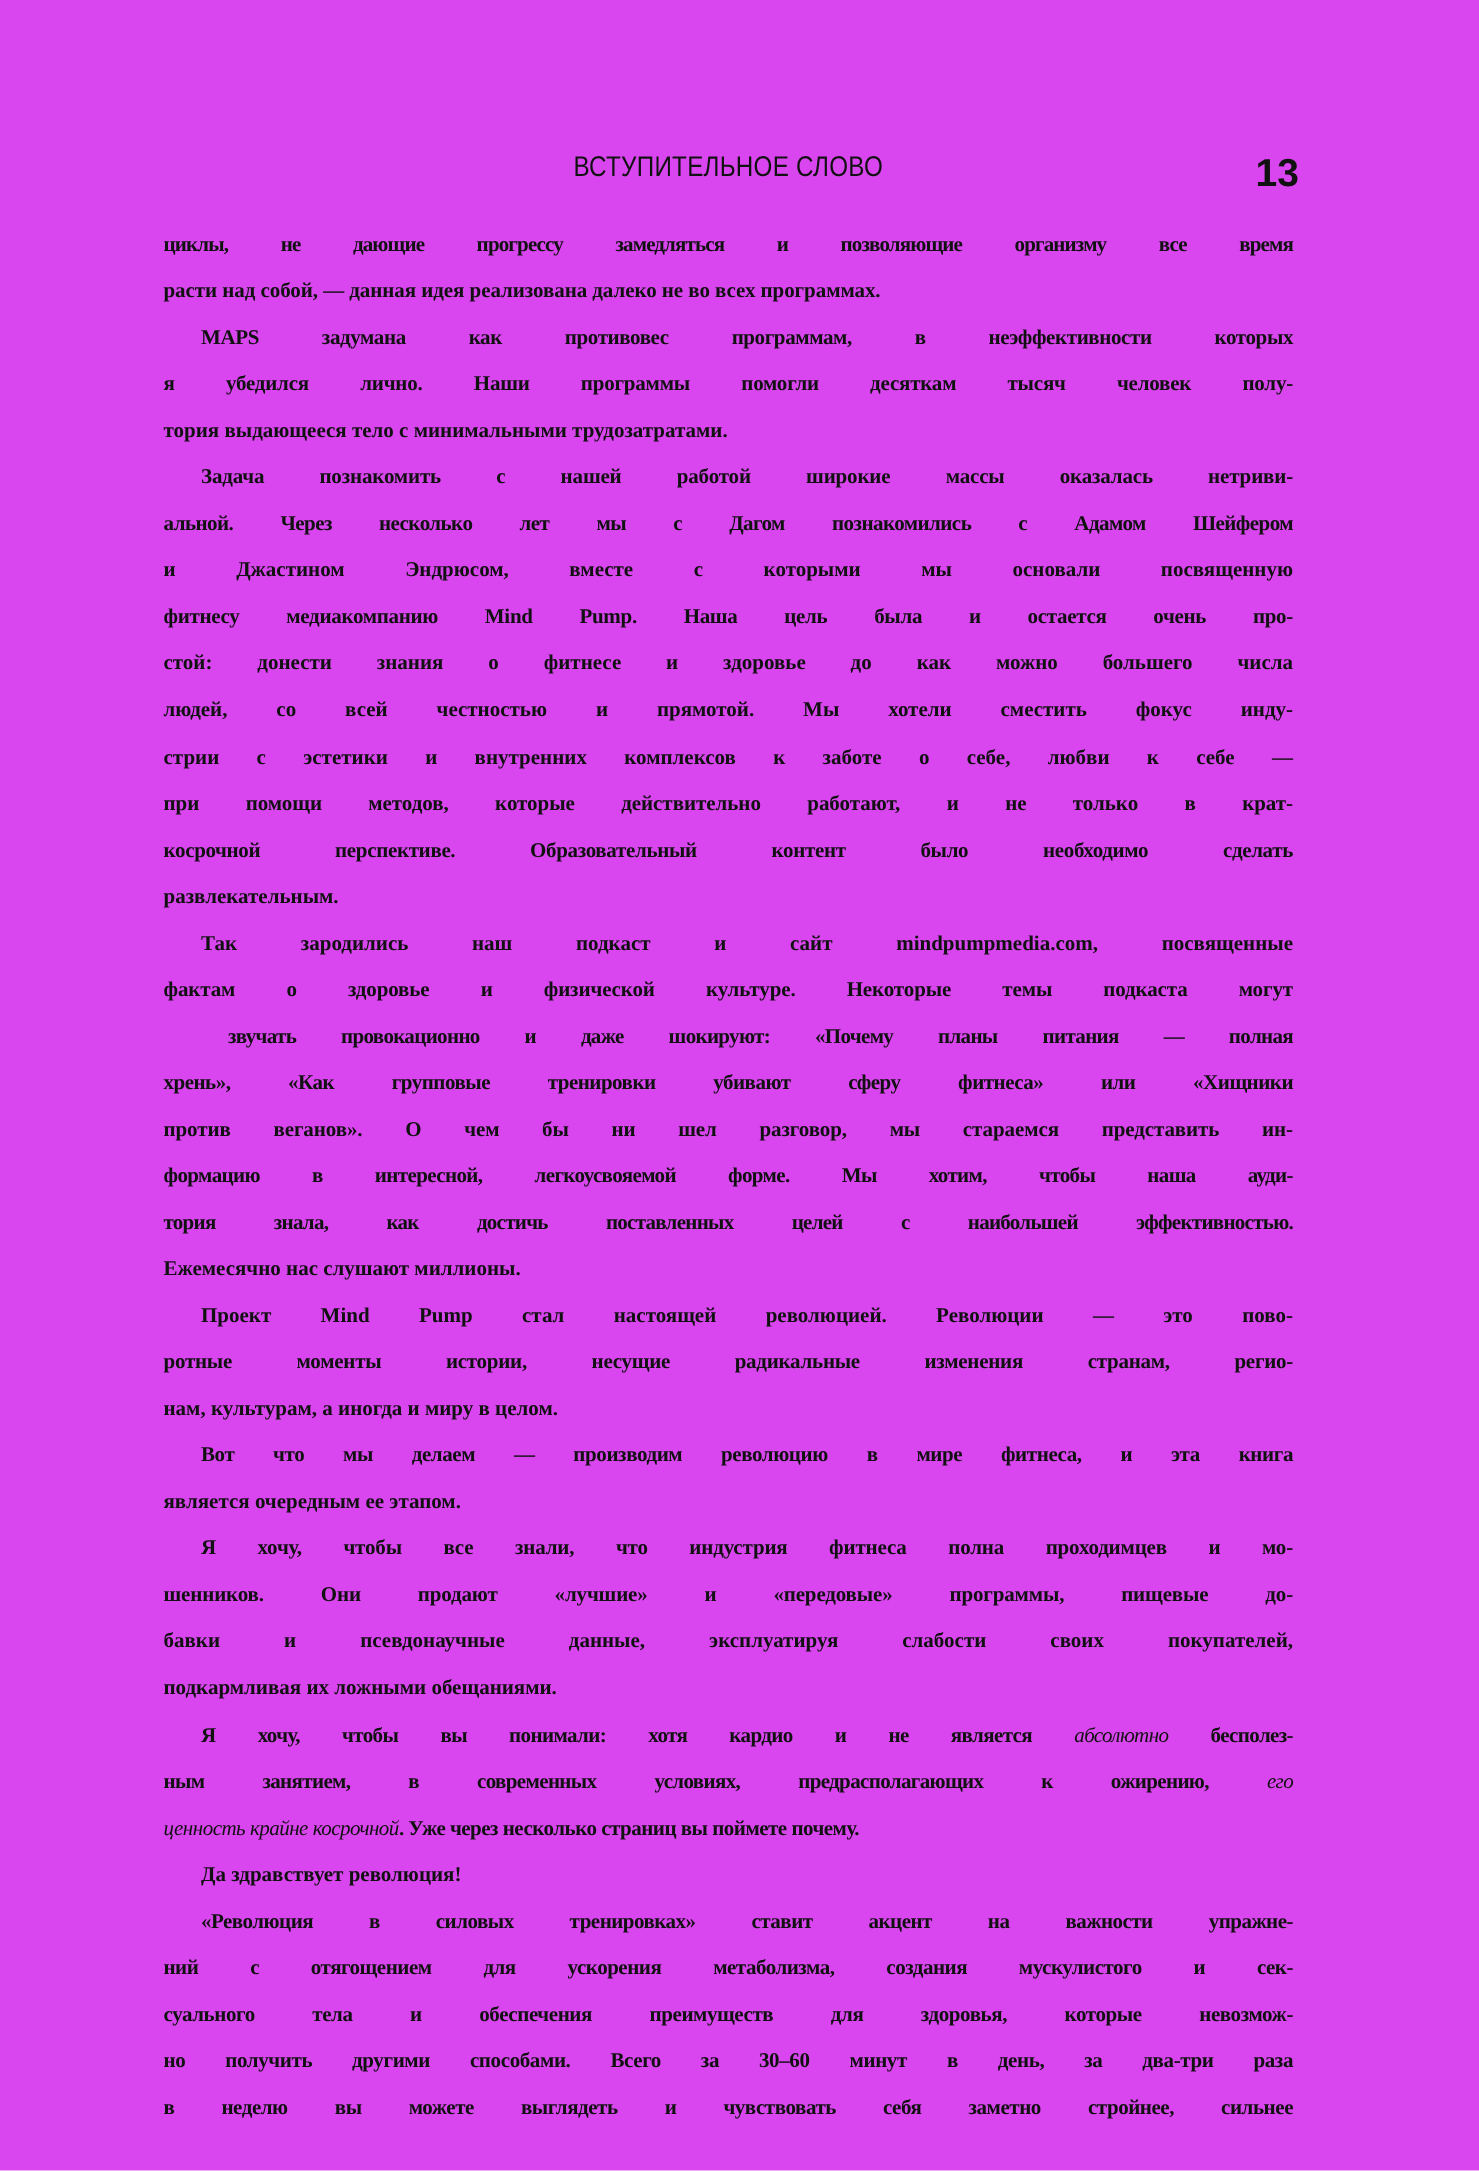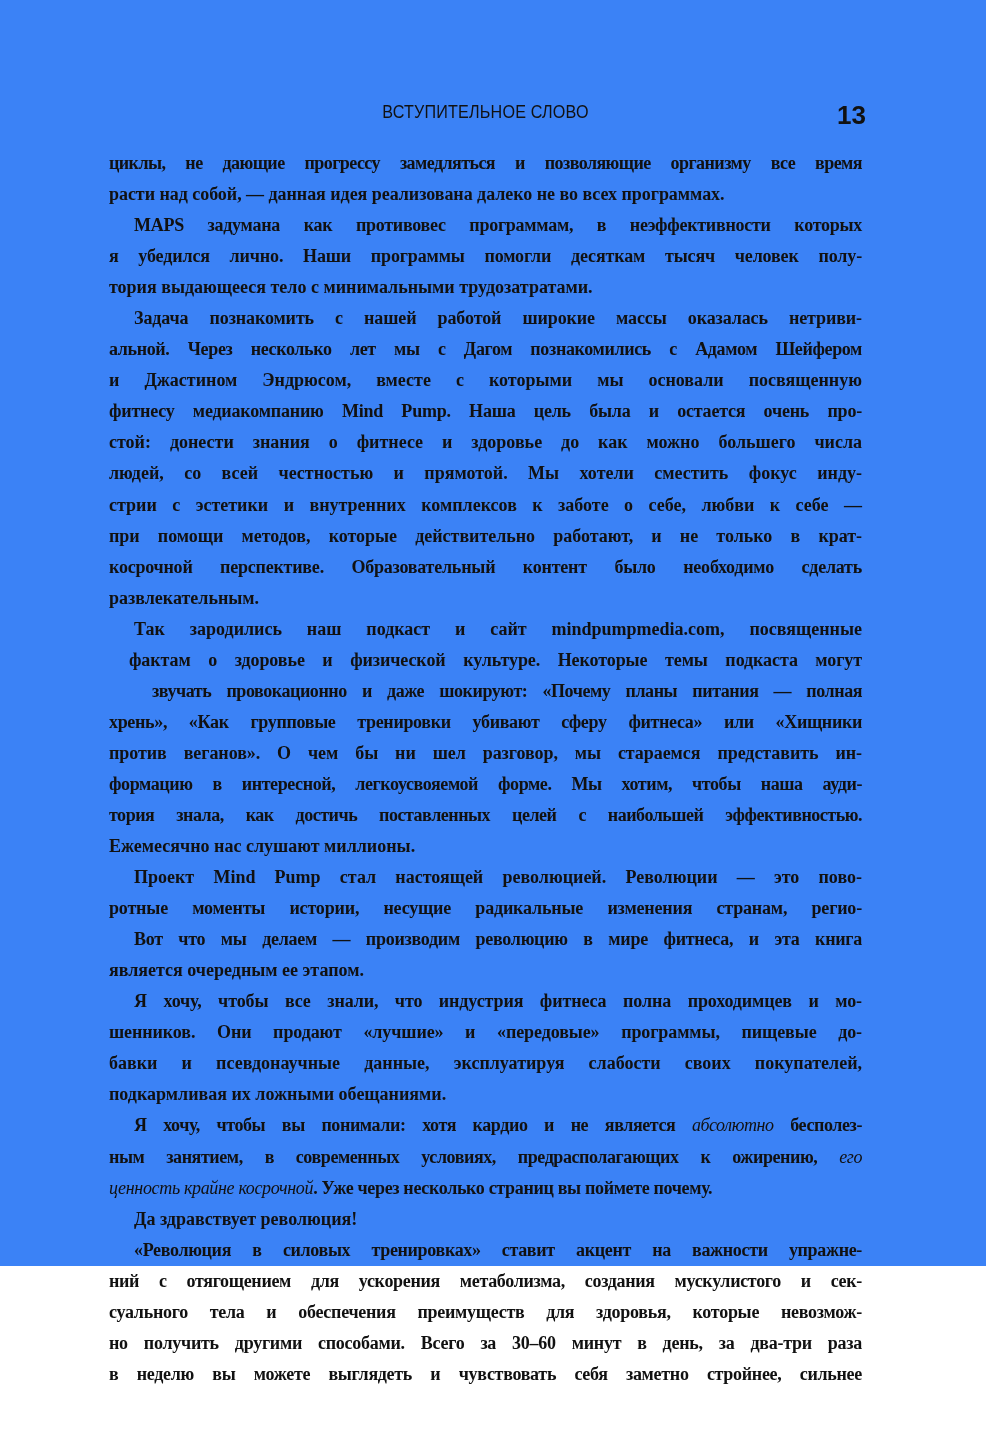--- a/index.html
+++ b/index.html
@@ -1,30 +1,30 @@
 <!DOCTYPE html>
 <html><head>
 <meta charset="utf-8">
 <style>
   html, body { margin: 0; padding: 0; background: #ffffff; }
   body { width: 986px; height: 1447px; position: relative; overflow: hidden; }
-  .page { position: absolute; left: 0; top: 0; width: 986px; height: 1266px; background: #3b82f6; }
+  .page { position: absolute; left: 0; top: 0; width: 986px; height: 1447px; background: #d946ef; }
   .running-head {
     position: absolute; top: 101px; left: 109px; width: 753px; height: 26px;
     font-family: "Liberation Sans", sans-serif; font-size: 19px; color: #111;
     transform: scaleX(0.85); transform-origin: center;
   }
   .running-head .title { position: absolute; left: 0; right: 0; text-align: center; top: 0; letter-spacing: 0.2px; }
   .page-number {
     position: absolute; top: 100px; left: 836px; width: 30px; text-align: right;
     font-family: "Liberation Sans", sans-serif; font-weight: bold; font-size: 26px; color: #111;
   }
   .body-text {
     position: absolute; left: 109px; top: 148px; width: 753px;
-    font-family: "Liberation Serif", serif; font-size: 18px; line-height: 31.05px; color: #111;
+    font-family: "Liberation Serif", serif; font-size: 14px; line-height: 31.05px; color: #111;
     font-weight: bold;
   }
   .line { display: block; white-space: nowrap; height: 31.05px; text-align: justify; text-align-last: justify; }
   .line.last { text-align-last: left; }
   .line.indent { padding-left: 25px; }
   .line span { }
   em { font-style: italic; font-weight: normal; }
 </style>
 </head>
 <body>
@@ -44,29 +44,30 @@
       <span class="line" style="letter-spacing: -0.362277px;">альной. Через несколько лет мы с Дагом познакомились с Адамом Шейфером</span>
       <span class="line">и Джастином Эндрюсом, вместе с которыми мы основали посвященную</span>
       <span class="line" style="letter-spacing: -0.200408px;">фитнесу медиакомпанию Mind Pump. Наша цель была и остается очень про-</span>
       <span class="line">стой: донести знания о фитнесе и здоровье до как можно большего числа</span>
       <span class="line">людей, со всей честностью и прямотой. Мы хотели сместить фокус инду-</span>
       <span class="line">стрии с эстетики и внутренних комплексов к заботе о себе, любви к себе —</span>
       <span class="line" style="letter-spacing: -0.0290493px;">при помощи методов, которые действительно работают, и не только в крат-</span>
       <span class="line" style="letter-spacing: -0.22567px;">косрочной перспективе. Образовательный контент было необходимо сделать</span>
       <span class="line last">развлекательным.</span>
       <span class="line indent">Так зародились наш подкаст и сайт mindpumpmedia.com, посвященные</span>
-      <span class="line" style="letter-spacing: -0.0796875px; margin-left: 20px;">фактам о здоровье и физической культуре. Некоторые темы подкаста могут</span>
+      <span class="line" style="letter-spacing: -0.0796875px;">фактам о здоровье и физической культуре. Некоторые темы подкаста могут</span>
       <span class="line" style="letter-spacing: -0.437726px; margin-left: 43px;">звучать провокационно и даже шокируют: «Почему планы питания — полная</span>
       <span class="line" style="letter-spacing: -0.334013px;">хрень», «Как групповые тренировки убивают сферу фитнеса» или «Хищники</span>
       <span class="line" style="letter-spacing: -0.0596391px;">против веганов». О чем бы ни шел разговор, мы стараемся представить ин-</span>
       <span class="line" style="letter-spacing: -0.401849px;">формацию в интересной, легкоусвояемой форме. Мы хотим, чтобы наша ауди-</span>
       <span class="line" style="letter-spacing: -0.48112px;">тория знала, как достичь поставленных целей с наибольшей эффективностью.</span>
       <span class="line last">Ежемесячно нас слушают миллионы.</span>
       <span class="line indent" style="letter-spacing: -0.00216346px;">Проект Mind Pump стал настоящей революцией. Революции — это пово-</span>
       <span class="line" style="letter-spacing: -0.171649px;">ротные моменты истории, несущие радикальные изменения странам, регио-</span>
+      <span class="line last">нам, культурам, а иногда и миру в целом.</span>
       <span class="line indent" style="letter-spacing: -0.266314px;">Вот что мы делаем — производим революцию в мире фитнеса, и эта книга</span>
       <span class="line last">является очередным ее этапом.</span>
       <span class="line indent" style="letter-spacing: -0.112946px;">Я хочу, чтобы все знали, что индустрия фитнеса полна проходимцев и мо-</span>
       <span class="line" style="letter-spacing: -0.0974813px;">шенников. Они продают «лучшие» и «передовые» программы, пищевые до-</span>
       <span class="line">бавки и псевдонаучные данные, эксплуатируя слабости своих покупателей,</span>
       <span class="line last">подкармливая их ложными обещаниями.</span>
       <span class="line indent" style="letter-spacing: -0.410156px;"><span>Я хочу, чтобы вы понимали: хотя кардио и не является </span><em>абсолютно</em><span> бесполез-</span></span>
       <span class="line" style="letter-spacing: -0.424956px;"><span>ным занятием, в современных условиях, предрасполагающих к ожирению, </span><em>его</em></span>
       <span class="line last" style="letter-spacing: -0.337627px;"><em>ценность крайне косрочной</em><span>. Уже через несколько страниц вы поймете почему.</span></span>
       <span class="line indent last">Да здравствует революция!</span>

